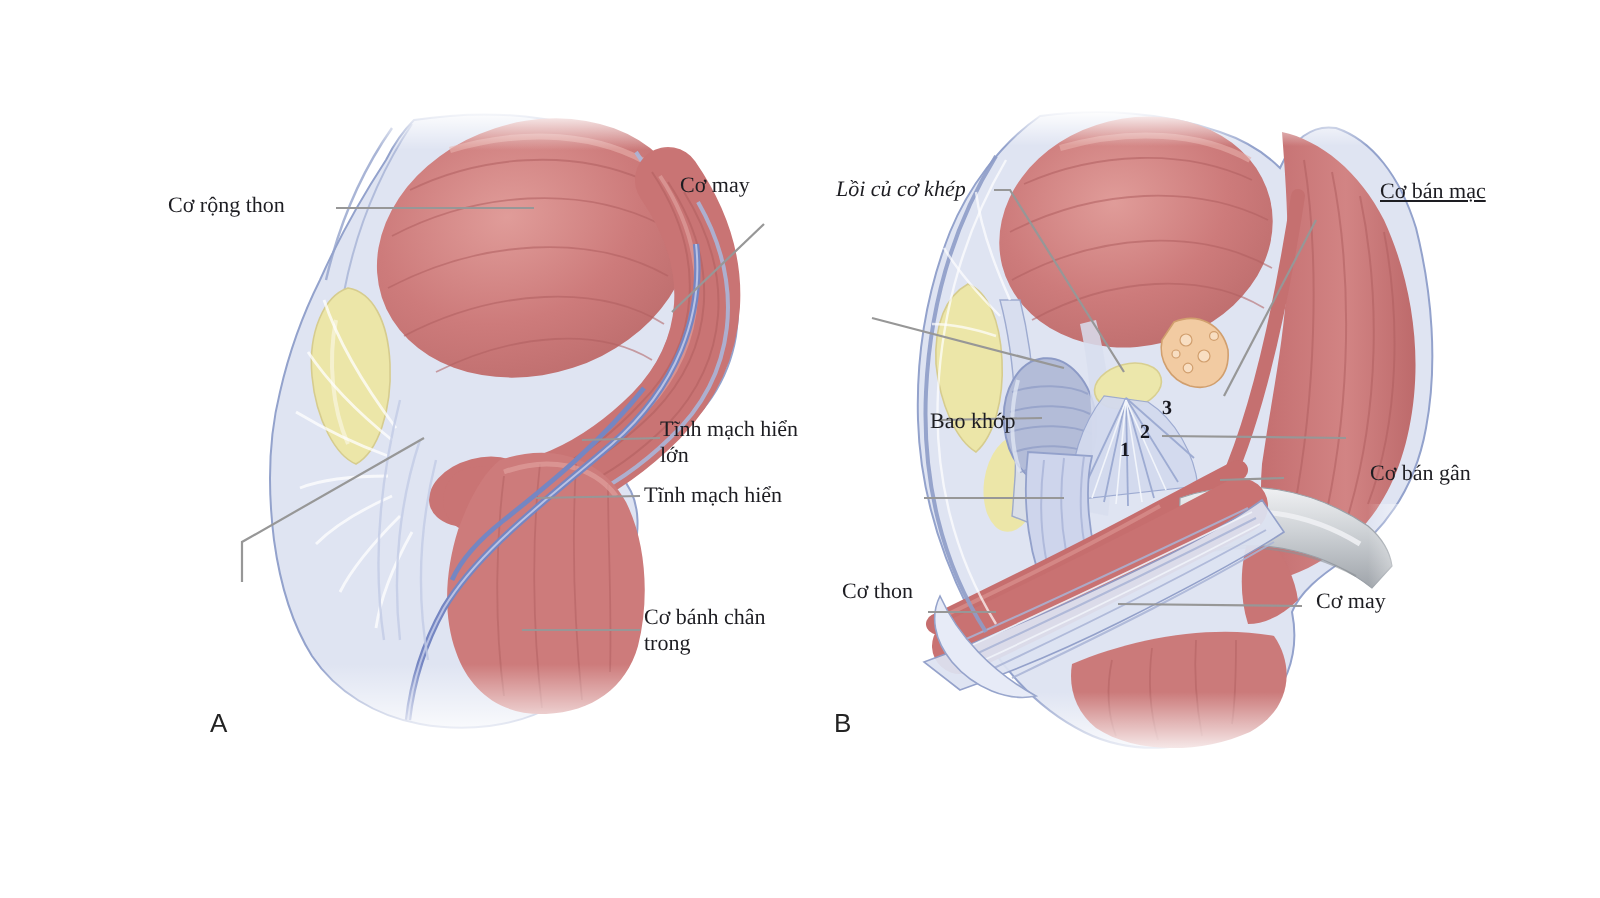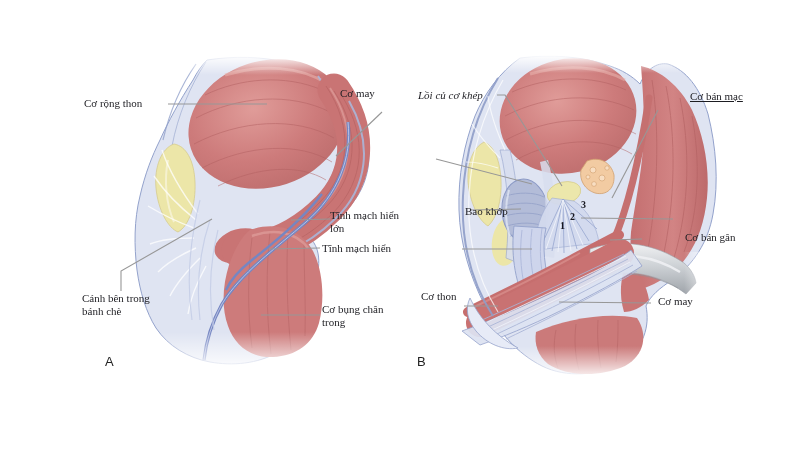--- a/index.html
+++ b/index.html
@@ -278,26 +278,22 @@
 <div class="lbl" style="left:340px;top:87px;">
   <div class="ln">Cơ may</div>
 </div>
 <div class="lbl" style="left:330px;top:209px;">
   <div class="ln">Tĩnh mạch hiển</div>
   <div class="ln">lớn</div>
 </div>
 <div class="lbl" style="left:322px;top:242px;">
   <div class="ln">Tĩnh mạch hiển</div>
 </div>
-<div class="lbl" style="left:82px;top:292px;">
-  <div class="ln">Cánh bên trong</div>
-  <div class="ln">bánh chè</div>
-</div>
 <div class="lbl" style="left:322px;top:303px;">
-  <div class="ln">Cơ bụng chân</div>
+  <div class="ln">Cơ bánh chân</div>
   <div class="ln">trong</div>
 </div>
 <div class="panel-letter" style="left:105px;top:354px;">A</div>
 
 <div class="lbl" style="left:418px;top:89px;font-style:italic;">
   <div class="ln">Lồi củ cơ khép</div>
 </div>
 <div class="lbl" style="left:690px;top:90px;text-decoration:underline;">
   <div class="ln">Cơ bán mạc</div>
 </div>

